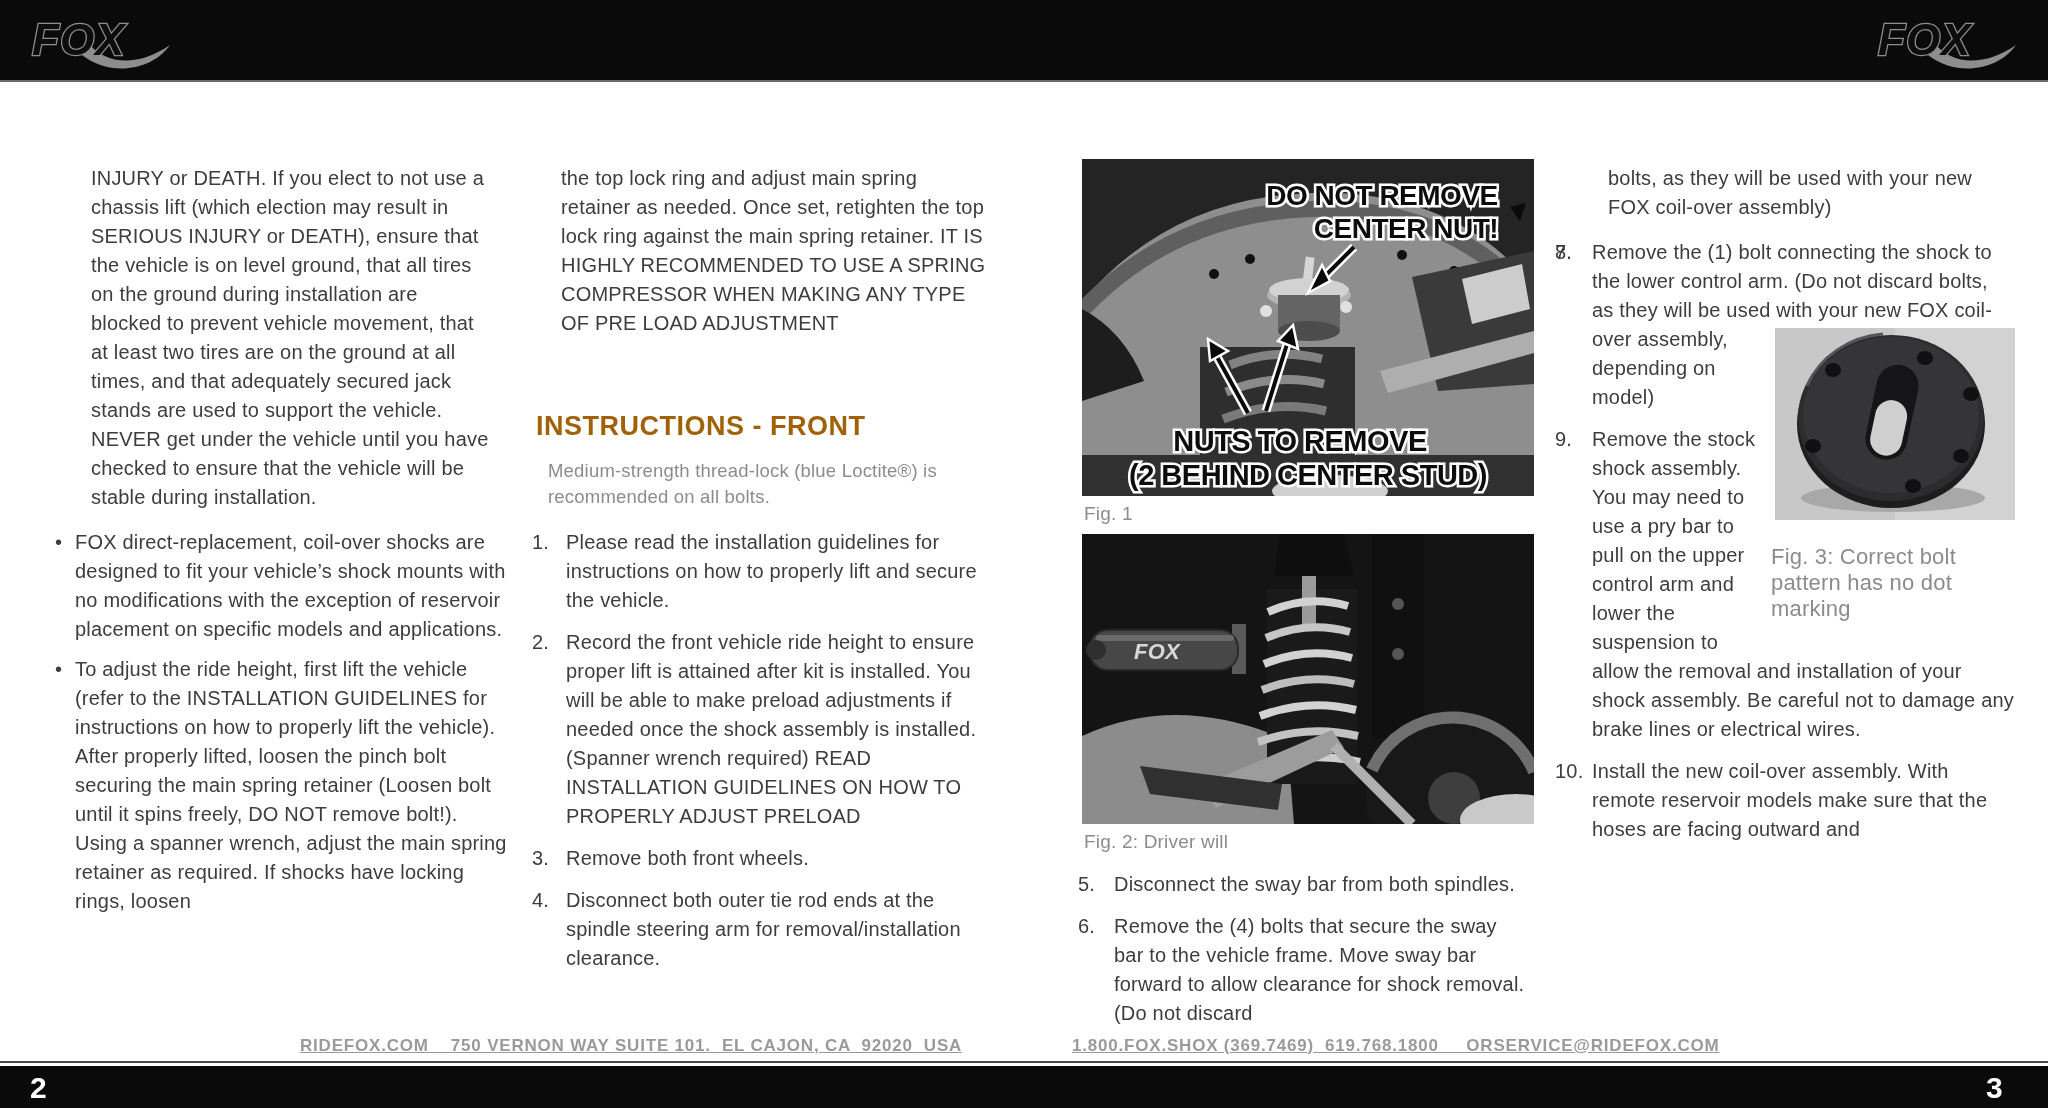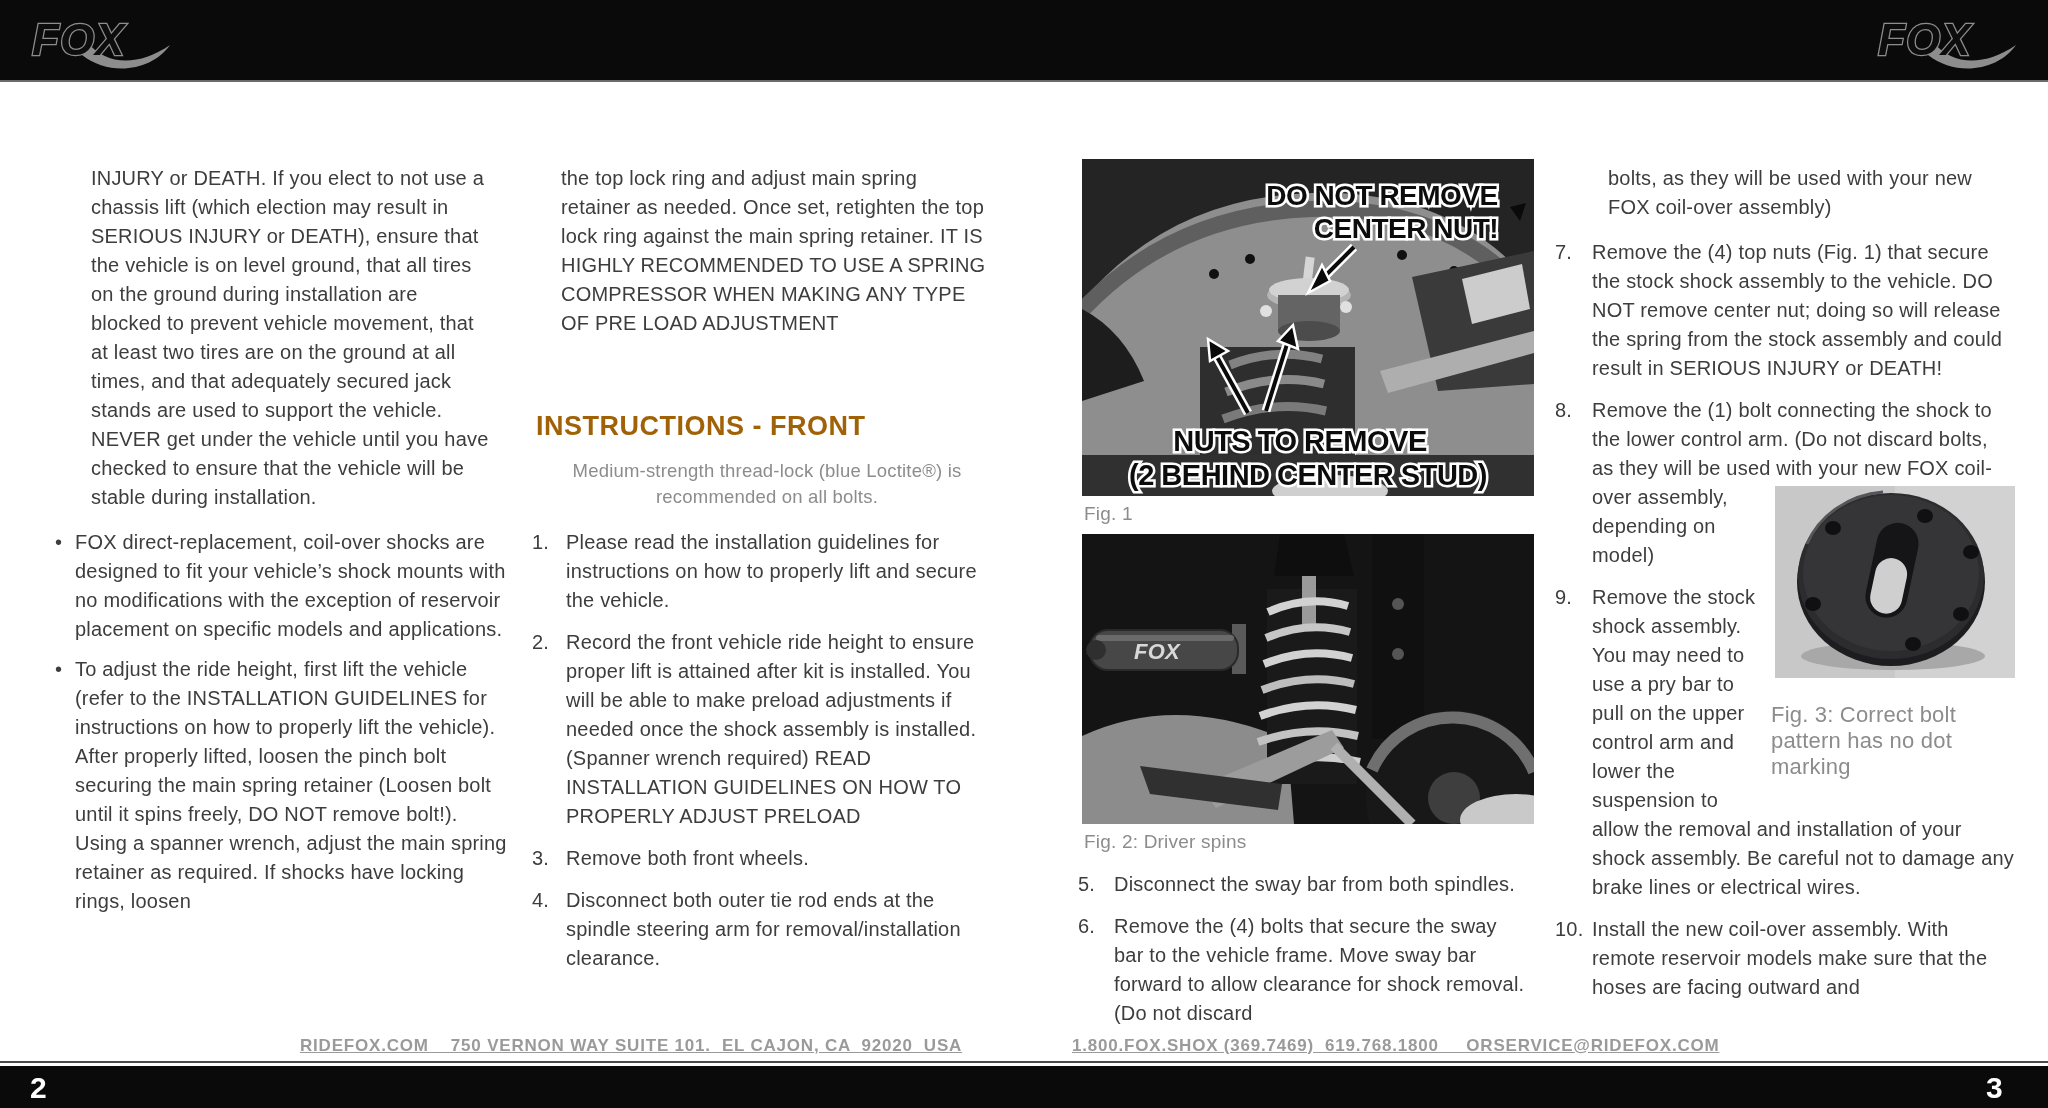--- a/index.html
+++ b/index.html
@@ -24,21 +24,21 @@
   .col{position:absolute;font-size:20px;line-height:29px;letter-spacing:.2px;}
   .col p{margin:16px;}
   .col1{left:55px;top:148px;width:452px;}
   .col1 .cont{padding-left:20px;}
   .bullet-item{position:relative;padding-left:20px;margin-top:11px;}
   .bullet{position:absolute;left:0;top:0;}
   .col2{left:532px;top:148px;width:470px;}
   .c2cont{padding-left:13px;}
   .section-heading{margin:72px 0 0 4px;font-size:27px;line-height:32px;color:#a16207;
                    letter-spacing:.5px;font-weight:bold;}
-  .subnote{margin-top:14px;font-size:18.5px;line-height:26px;color:#8c8c8c;letter-spacing:.2px;text-align:center;}
+  .subnote{margin-top:14px;font-size:18.5px;line-height:26px;color:#8c8c8c;letter-spacing:.2px;}
   .steps{margin-top:18px;}
   .step{position:relative;padding-left:34px;margin-bottom:13px;}
   .step-num{position:absolute;left:0;top:0;}
   .col3{left:1078px;top:155px;width:454px;}
   .col3 figure{margin:4px;}
   .photo{display:block;width:452px;}
   .figcap{color:#8c8c8c;font-size:19px;line-height:24px;margin:6px 0 8px 2px;}
   .col3 .steps{margin-top:16px;}
   .col3 .step{padding-left:36px;}
   .col4{left:1555px;top:148px;width:460px;}
@@ -175,40 +175,39 @@
         <path d="M176,208 q50,-18 100,-6" stroke="#c2c2c2" stroke-width="8" fill="none"></path>
         <path d="M174,234 q52,-18 104,-6" stroke="#cecece" stroke-width="8" fill="none"></path>
         <polygon points="118,252 250,196 262,214 134,274" fill="#9c9c9c"></polygon>
         <polygon points="58,232 200,250 196,276 68,260" fill="#303030"></polygon>
         <circle cx="372" cy="264" r="88" fill="#181818"></circle>
         <path d="M290,236 A88,88 0 0 1 452,238" stroke="#6f6f6f" stroke-width="12" fill="none"></path>
         <circle cx="372" cy="264" r="26" fill="#3e3e3e"></circle>
         <ellipse cx="434" cy="286" rx="56" ry="26" fill="#c9c9c9"></ellipse>
         <line x1="252" y1="212" x2="330" y2="290" stroke="#b0b0b0" stroke-width="10"></line>
       </svg>
-      <figcaption class="figcap">Fig. 2: Driver spins</figcaption>
+      <figcaption class="figcap">Fig. 2: Driver will</figcaption>
     </figure>
 
     <div class="steps">
       <div class="step">
         <span class="step-num">5.</span>
         <span>Disconnect the sway bar from both spindles.</span>
       </div>
       <div class="step">
         <span class="step-num">6.</span>
         <span>Remove the (4) bolts that secure the sway bar to the vehicle frame. Move sway bar forward to allow clearance for shock removal. (Do not discard</span>
       </div>
     </div>
   </div>
 
   <div class="col col4">
     <p class="c4cont">bolts, as they will be used with your new FOX coil-over assembly)</p>
     <div class="step">
       <span class="step-num">7.</span>
-      <span>Remove the (4) top nuts (Fig. 1) that secure the stock shock assembly to the vehicle.  DO NOT remove center nut; doing so will release the spring from the stock assembly and could result in SERIOUS INJURY or DEATH!</span>
     </div>
     <div class="step">
       <span class="step-num">8.</span>
       <span>Remove the (1) bolt connecting the shock to the lower control arm. (Do not discard bolts, as they will be used</span>
       <span class="fig3-float">
         <svg viewBox="0 0 240 192">
           <rect width="240" height="192" fill="#c8c8c8"></rect>
           <rect x="120" width="120" height="192" fill="#d2d2d2"></rect>
           <ellipse cx="118" cy="170" rx="92" ry="14" fill="#a8a8a8"></ellipse>
           <ellipse cx="116" cy="96" rx="94" ry="84" fill="#1d1d1f"></ellipse>

